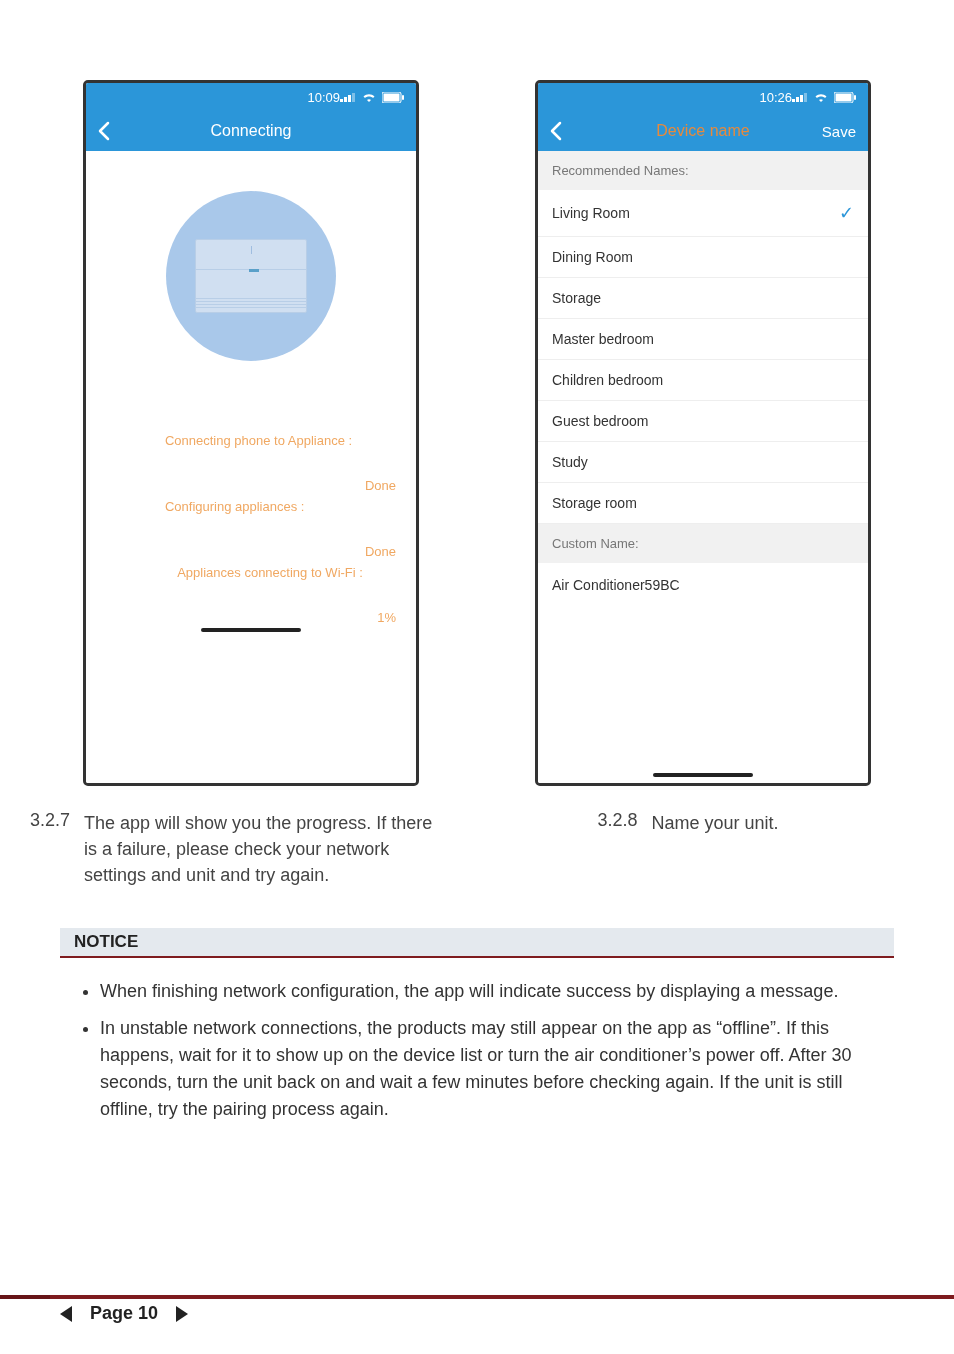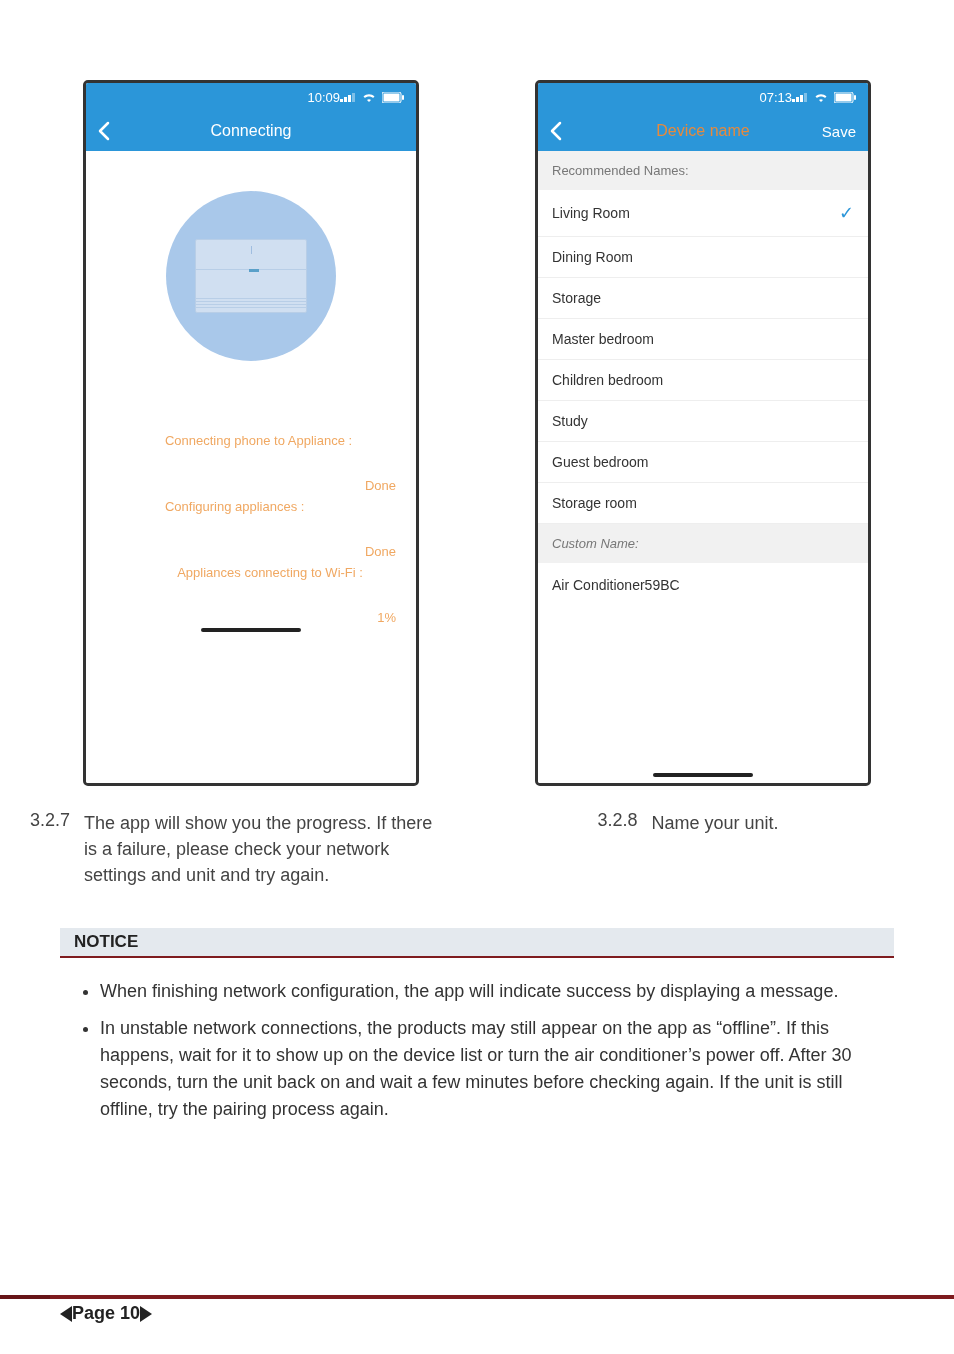--- a/index.html
+++ b/index.html
@@ -74,21 +74,21 @@
   }
   .home-ind{height:4px;width:100px;background:#222;border-radius:3px;align-self:center;margin-bottom:6px;}
   
   .section-h{background:var(--status-bg);color:#777;font-size:13px;padding:12px 14px;}
   .list{display:flex;flex-direction:column;}
   .list-item{
     padding:12px 14px;border-bottom:1px solid #eee;color:#333;
     display:flex;justify-content:space-between;align-items:center;gap:44px;
   }
   .check{color:var(--accent);font-size:18px;}
-  .custom-area{background:var(--status-bg);height:auto;font-style:italic;}
+  .custom-area{background:var(--status-bg);height:auto;}
   .custom-val{background:#fff;padding:14px;}
   .spacer{flex:1;}
   
   .caption-row{display:flex;align-items:flex-start;margin-top:24px;font-size:18px;color:#444;}
   .cap-num{white-space:nowrap;margin-left:-30px;margin-right:14px;}
   .cap-text{line-height:1.45;}
   
   .notice{margin-top:40px;}
   .notice-head{
     background:#e4e9ee;border-bottom:2px solid var(--brand);
@@ -99,21 +99,21 @@
   .notice-body li{margin-bottom:10px;}
   
   .footer{
     position:absolute;left:0;right:0;bottom:38px;height:38px;
     display:flex;align-items:center;
   }
   .foot-bar-l{height:4px;flex:0 0 50px;background:var(--brand-dark);}
   .foot-bar-r{height:4px;flex:1;background:var(--brand);}
   .page-ctl{
     position:absolute;left:60px;bottom:30px;display:flex;align-items:center;
-    gap:0;color:#222;font-size:18px;font-weight:600;
+    gap:18px;color:#222;font-size:18px;font-weight:600;
   }
   .tri{width:0;height:0;display:inline-block;}
   .tri-l{border-top:8px solid transparent;border-bottom:8px solid transparent;border-right:12px solid #222;}
   .tri-r{border-top:8px solid transparent;border-bottom:8px solid transparent;border-left:12px solid #222;}
 </style>
 </head>
 <body>
 
 <div class="cols">
 
@@ -180,21 +180,21 @@
     </div>
     <div class="caption-row">
       <span class="cap-num">3.2.7</span>
       <span class="cap-text">The app will show you the progress. If there is a failure, please check your network settings and unit and try again.</span>
     </div>
   </div>
 
   <div class="col">
     <div class="phone">
       <div class="statusbar">
-        <span>07:13</span>
+        <span>10:26</span>
         <span class="status-icons">
           <span class="signal">
             <svg width="16" height="10" viewBox="0 0 16 10">
                 <rect x="0" y="7" width="3" height="3" fill="#fff"></rect>
                 <rect x="4" y="5" width="3" height="5" fill="#fff"></rect>
                 <rect x="8" y="3" width="3" height="7" fill="#fff"></rect>
                 <rect x="12" y="1" width="3" height="9" fill="#fff" opacity=".4"></rect>
               </svg>
           </span>
           <span class="wifi">
@@ -233,24 +233,24 @@
           <div class="list-item">
             <span>Storage</span>
           </div>
           <div class="list-item">
             <span>Master bedroom</span>
           </div>
           <div class="list-item">
             <span>Children bedroom</span>
           </div>
           <div class="list-item">
+            <span>Guest bedroom</span>
+          </div>
+          <div class="list-item">
             <span>Study</span>
-          </div>
-          <div class="list-item">
-            <span>Guest bedroom</span>
           </div>
           <div class="list-item">
             <span>Storage room</span>
           </div>
         </div>
         <div class="section-h custom-area">Custom Name:</div>
         <div class="custom-val">Air Conditioner59BC</div>
         <div class="spacer"></div>
         <div class="home-ind"></div>
       </div>

